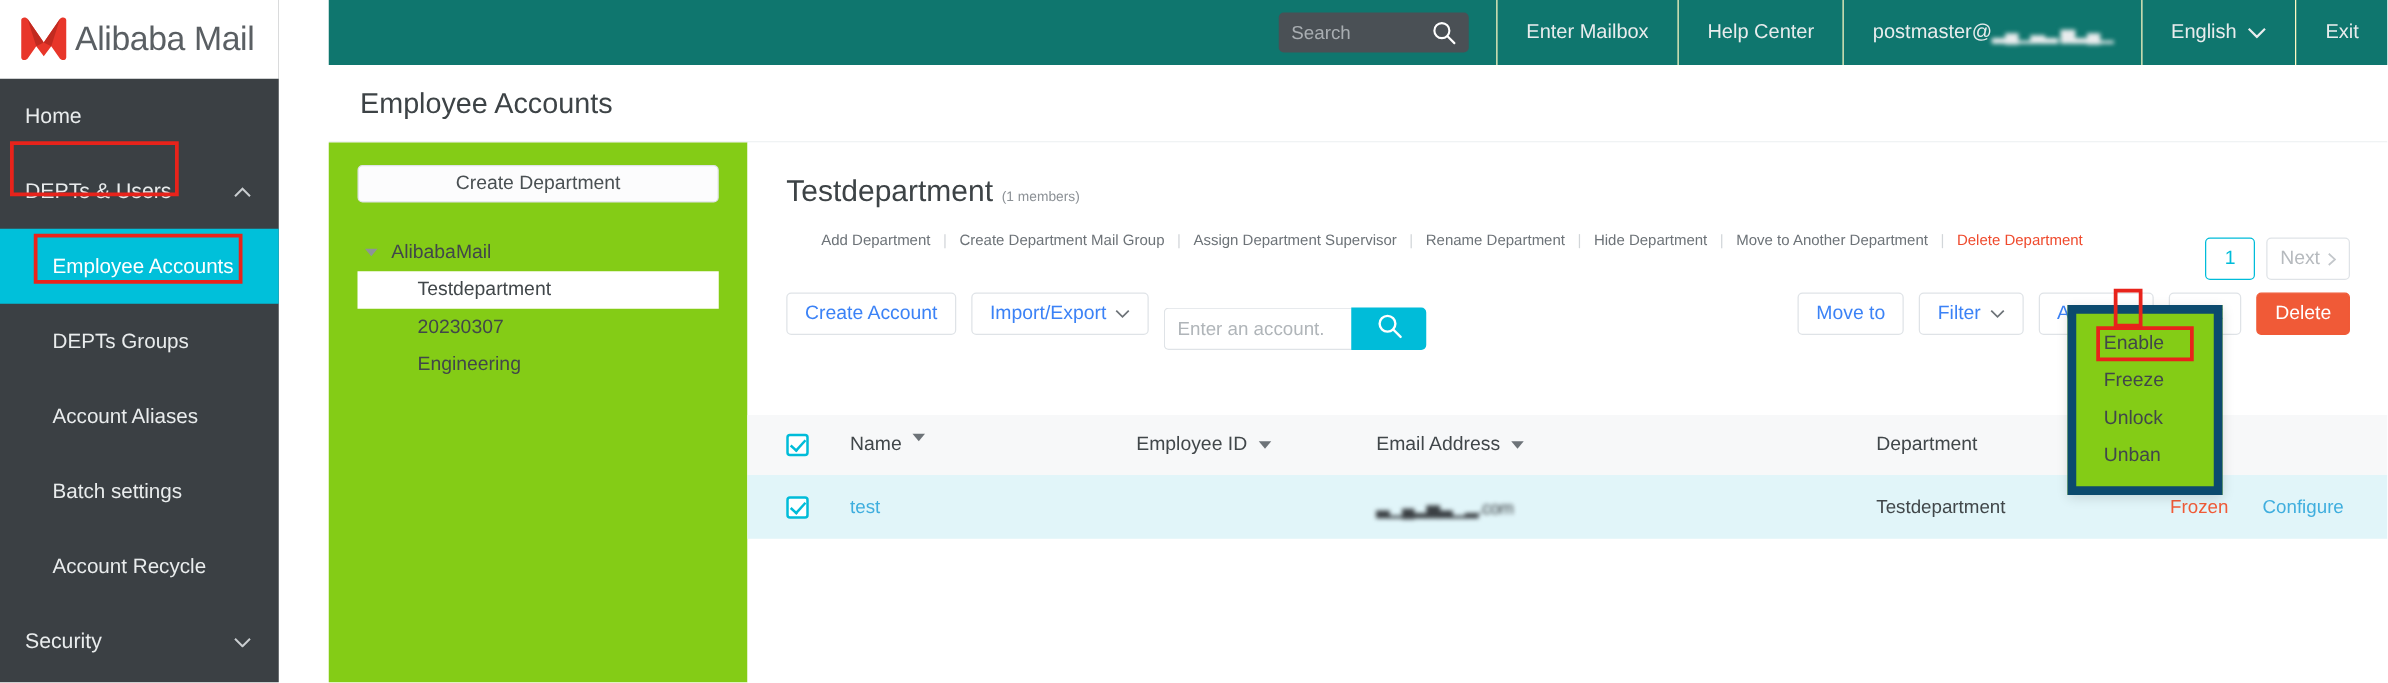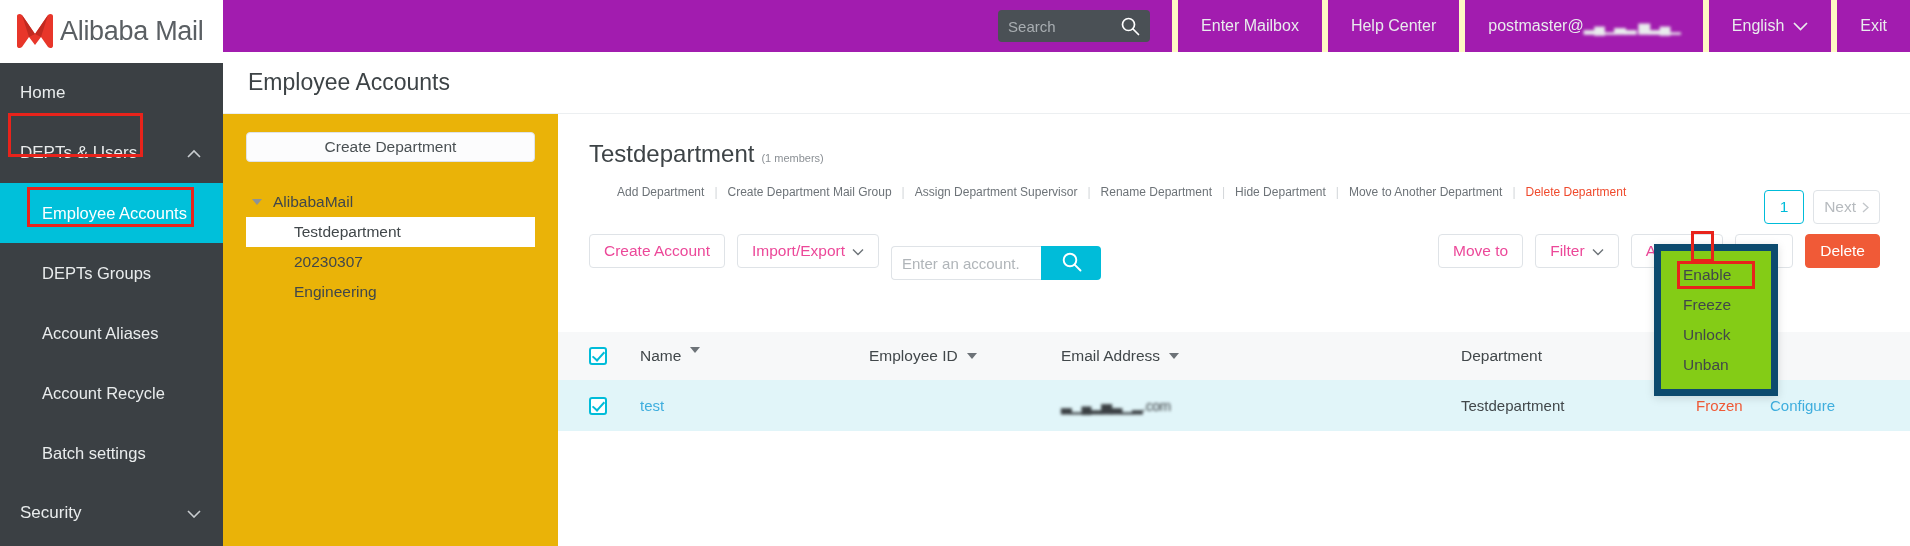--- a/index.html
+++ b/index.html
@@ -2,21 +2,21 @@
 <html><head>
 <meta charset="utf-8">
 <style>
   * { box-sizing: border-box; margin: 0; padding: 0; }
   html, body {
     width: 1910px; height: 546px;
     font-family: "Liberation Sans", sans-serif;
     overflow: hidden;
     background: #fff;
   }
-  .app { position: relative; width: 1910px; height: 546px; display: flex; }
+  .app { position: relative; width: 1910px; height: 546px; display: flex; gap: 40px; }
 
   
   .sidebar {
     width: 223px; flex: 0 0 223px;
     background: #3b4044;
     height: 546px;
     position: relative;
     z-index: 5;
   }
   .brand {
@@ -42,38 +42,38 @@
     color: #c9cdd0;
   }
   .redbox {
     position: absolute; border: 3px solid #e8231b; pointer-events: none; z-index: 30;
   }
 
   
   .right { flex: 1; display: flex; flex-direction: column; min-width: 0; }
 
   .topbar {
-    height: 52px; background: #a21caf;
+    height: 52px; background: #0f766e;
     display: flex; align-items: center; justify-content: flex-end;
     color: #e9eced; font-size: 16px;
   }
   .search-box {
     width: 150px; height: 32px; background: #4a5055; border-radius: 4px;
     display: flex; align-items: center; padding: 0 10px; margin-right: 22px;
     position: relative; width: 152px;
   }
   .search-box input {
     background: transparent; border: 0; outline: none;
     color: #d6d9db; font-size: 15px; width: 100px;
     font-family: "Liberation Sans", sans-serif;
   }
   .search-box input::placeholder { color: #a9aeb2; }
   .topbar-item {
     height: 52px; display: flex; align-items: center; padding: 0 23px;
-    border-left: 6px solid #fef9c3; white-space: nowrap; cursor: pointer;
+    border-left: 1px solid #fef9c3; white-space: nowrap; cursor: pointer;
   }
   .topbar-item:last-child { border-right: 0; }
   .blurred {
     display: inline-block; vertical-align: middle;
     filter: blur(1.6px);
     letter-spacing: -1px;
     font-size: 15px;
   }
 
   
@@ -81,21 +81,21 @@
   .page-title-bar {
     height: 62px; border-bottom: 1px solid #eceff1;
     display: flex; align-items: center; padding-left: 25px;
   }
   .page-title { font-size: 23px; color: #3d4346; font-weight: 400; }
 
   .body-row { flex: 1; display: flex; min-height: 0; }
 
   
   .dept-panel {
-    width: 335px; flex: 0 0 335px; background: #eab308;
+    width: 335px; flex: 0 0 335px; background: #84cc16;
     padding: 18px 23px 0 23px;
   }
   .create-dept-btn {
     height: 30px; background: #fcfcfd; border: 1px solid #dfe3e7;
     border-radius: 4px; display:flex; align-items:center; justify-content:center;
     font-size: 15.5px; color: #4a5053; cursor: pointer;
   }
   .tree { margin-top: 25px; font-size: 15.5px; color: #41474a; }
   .tree-root { display: flex; align-items: center; height: 30px; padding-left: 6px; cursor:pointer;}
   .tri {
@@ -123,21 +123,21 @@
   .dept-actions .danger { color: #ef4a2d; }
 
   
   .toolbar {
     margin: 22px 0 0 0; padding: 0 30px 0 31px;
     display: flex; align-items: center; justify-content: space-between;
   }
   .toolbar-left, .toolbar-right { display: flex; align-items: center; }
   .btn {
     height: 34px; border: 1px solid #dfe3e7; background: #fff; border-radius: 4px;
-    font-size: 15.5px; color: #ec4899; display: flex; align-items: center;
+    font-size: 15.5px; color: #3b82f6; display: flex; align-items: center;
     justify-content: center; padding: 0 14px; cursor: pointer; white-space: nowrap;
     font-family: "Liberation Sans", sans-serif;
   }
   .btn + .btn { margin-left: 12px; }
   .btn .dd {
     display:inline-block; margin-left: 7px;
   }
   .btn-danger { background: #f05a37; border-color:#f05a37; color: #fff; }
   .search-account { display: flex; margin-left: 12px; margin-top: 25px; }
   .search-account input {
@@ -246,24 +246,24 @@
       <span>Employee Accounts</span>
     </div>
 
     <div class="nav-item sub">
       <span>DEPTs Groups</span>
     </div>
     <div class="nav-item sub">
       <span>Account Aliases</span>
     </div>
     <div class="nav-item sub">
+      <span>Batch settings</span>
+    </div>
+    <div class="nav-item sub">
       <span>Account Recycle</span>
-    </div>
-    <div class="nav-item sub">
-      <span>Batch settings</span>
     </div>
     <div class="nav-item">
       <span>Security</span>
       <span class="chev">
         <svg width="14" height="9" viewBox="0 0 14 9">
             <path d="M1 2 L7 8 L13 2" stroke="#c9cdd0" stroke-width="1.6" fill="none"></path>
           </svg>
       </span>
     </div>
 

